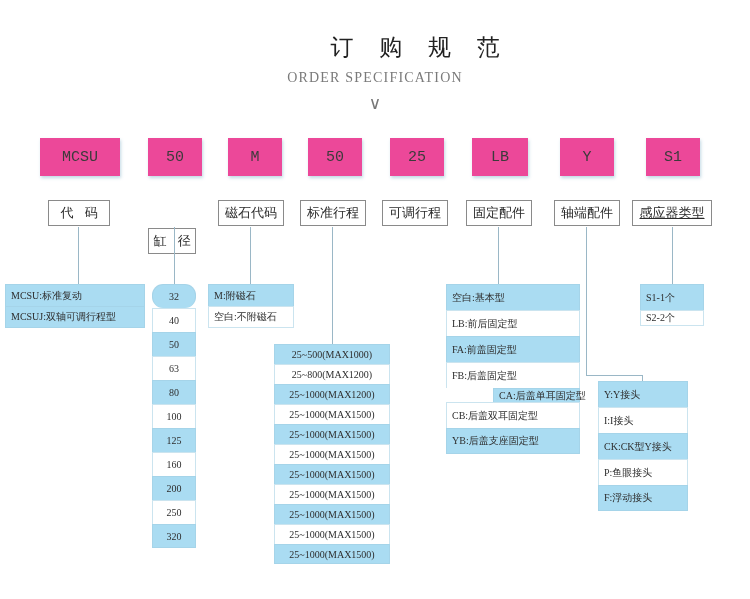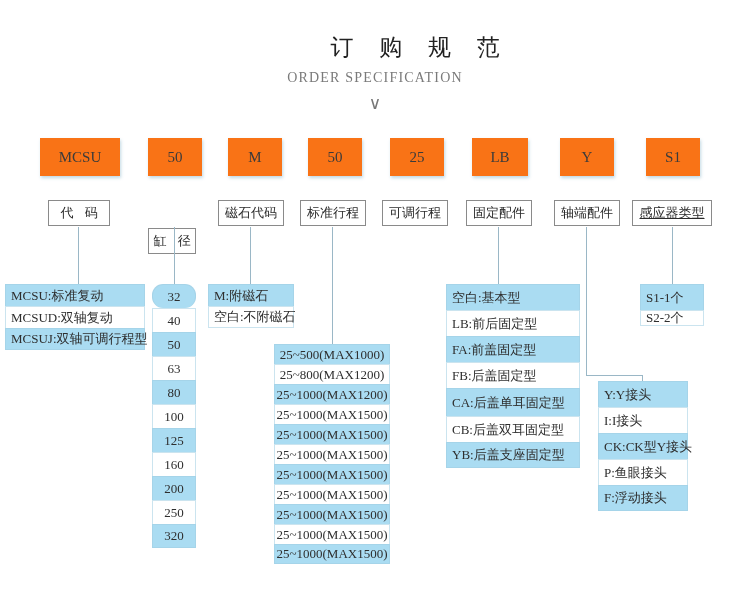--- a/index.html
+++ b/index.html
@@ -37,26 +37,26 @@
     text-align:center;
     font-size:17px;
     color:#777777;
     line-height:20px;
   }
 
   
   .chip{
     position:absolute;
     height:38px;
-    background:#f97316;
+    background:#ec4899;
     box-shadow:1px 2px 3px rgba(120,170,195,.45);
     display:flex;align-items:center;justify-content:center;
     font-size:15px;
     color:#3b3b3b;
-    font-family:Liberation Serif, serif;
+    font-family:Liberation Mono, monospace;
   }
 
   
   .labelbox{
     position:absolute;
     height:26px;
     border:1px solid #8a8a8a;
     background:#ffffff;
     display:flex;align-items:center;justify-content:center;
     font-size:13px;
@@ -69,21 +69,21 @@
 
   
   .vline{position:absolute;width:1px;background:#9ab7c6;}
   .hline{position:absolute;height:1px;background:#9ab7c6;}
 
   
   .col{position:absolute;}
   .cell{
     box-sizing:border-box;
     display:flex;align-items:center;
-    font-size:13px;
+    font-size:10px;
     color:#2e2e2e;
     padding-left:5px;
     white-space:nowrap;
     border:1px solid rgba(160,205,225,.55);
     border-bottom:none;
     font-family:"Liberation Serif","DejaVu Serif",serif;
   }
   .cell:last-child{border-bottom:1px solid rgba(160,205,225,.55);}
   .cell.odd{background:#aadcf2;}
   .cell.even{background:#ffffff;}
@@ -123,21 +123,20 @@
   <div class="vline" style="left:498px;top:227px;height:57px;"></div>
 
   <div class="vline" style="left:586px;top:227px;height:148px;"></div>
   <div class="hline" style="left:586px;top:375px;width:56px;"></div>
   <div class="vline" style="left:642px;top:375px;height:6px;"></div>
 
   <div class="vline" style="left:672px;top:227px;height:57px;"></div>
 
   <div class="col" id="col-code" style="left:5px;top:284px;width:140px;">
       <div class="cell odd" style="height: 22px;">MCSU:标准复动</div>
-      <div class="cell even" style="height: 22px;">MCSUD:双轴复动</div>
       <div class="cell odd" style="height: 22px;">MCSUJ:双轴可调行程型</div>
     </div>
   <div class="col" id="col-bore" style="left:152px;top:284px;width:44px;">
       <div class="cell odd center" style="height: 24px; border-radius: 11px;">32</div>
       <div class="cell even center" style="height: 24px;">40</div>
       <div class="cell odd center" style="height: 24px;">50</div>
       <div class="cell even center" style="height: 24px;">63</div>
       <div class="cell odd center" style="height: 24px;">80</div>
       <div class="cell even center" style="height: 24px;">100</div>
       <div class="cell odd center" style="height: 24px;">125</div>
@@ -161,21 +160,21 @@
       <div class="cell even center" style="height: 20px;">25~1000(MAX1500)</div>
       <div class="cell odd center" style="height: 20px;">25~1000(MAX1500)</div>
       <div class="cell even center" style="height: 20px;">25~1000(MAX1500)</div>
       <div class="cell odd center" style="height: 20px;">25~1000(MAX1500)</div>
     </div>
   <div class="col" id="col-mounting" style="left:446px;top:284px;width:134px;">
       <div class="cell odd" style="height: 26px;">空白:基本型</div>
       <div class="cell even" style="height: 26px;">LB:前后固定型</div>
       <div class="cell odd" style="height: 26px;">FA:前盖固定型</div>
       <div class="cell even" style="height: 26px;">FB:后盖固定型</div>
-      <div class="cell odd" style="height: 28px;">CA:后盖单耳固定型</div>
+      <div class="cell odd" style="height: 14px; margin-left: 47px;">CA:后盖单耳固定型</div>
       <div class="cell even" style="height: 26px;">CB:后盖双耳固定型</div>
       <div class="cell odd" style="height: 26px;">YB:后盖支座固定型</div>
     </div>
   <div class="col" id="col-rodend" style="left:598px;top:381px;width:90px;">
       <div class="cell odd" style="height: 26px;">Y:Y接头</div>
       <div class="cell even" style="height: 26px;">I:I接头</div>
       <div class="cell odd" style="height: 26px;">CK:CK型Y接头</div>
       <div class="cell even" style="height: 26px;">P:鱼眼接头</div>
       <div class="cell odd" style="height: 26px;">F:浮动接头</div>
     </div>

